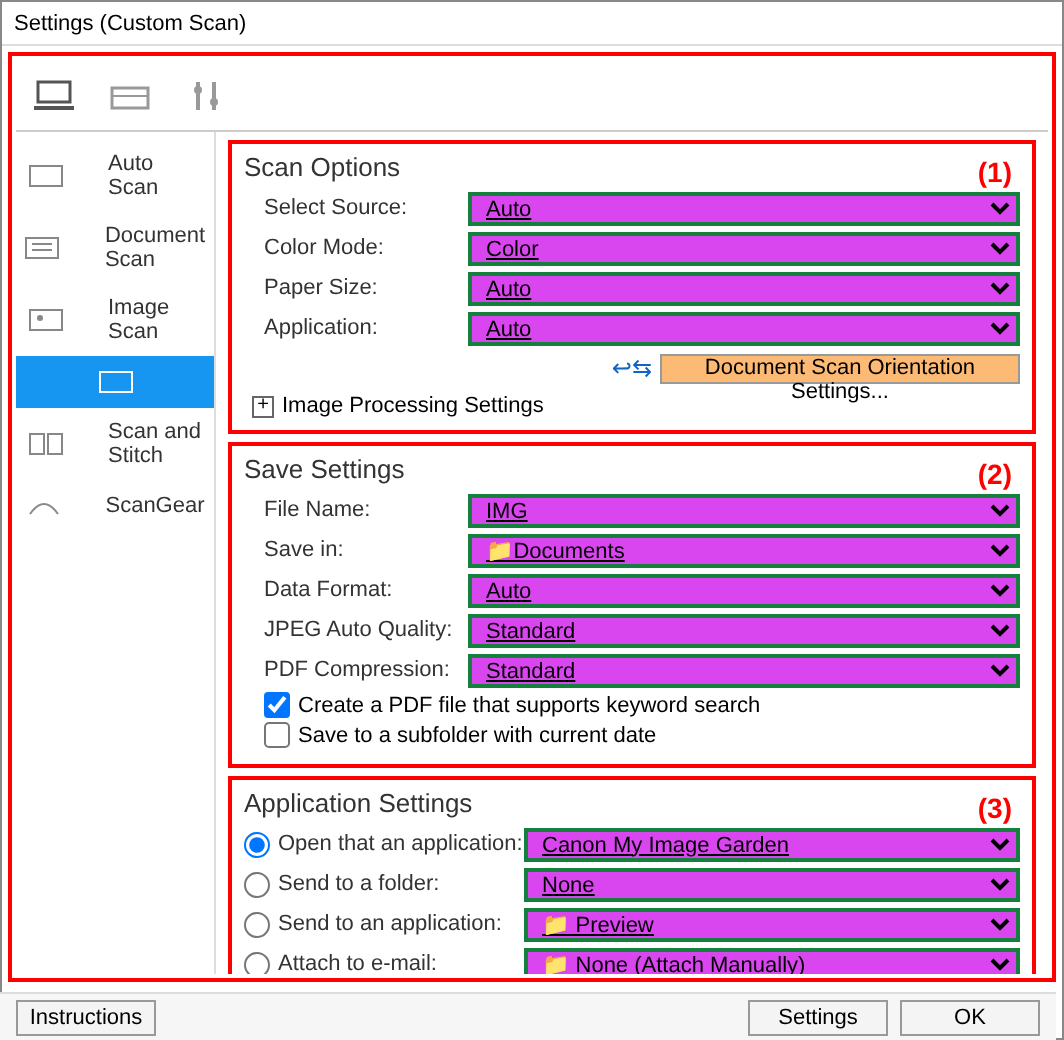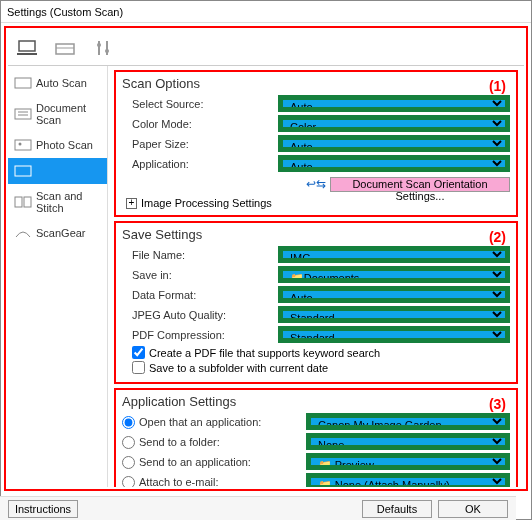--- a/index.html
+++ b/index.html
@@ -3,40 +3,40 @@
 <meta charset="utf-8">
 <style>
 * { box-sizing: border-box; margin: 0; padding: 0; font-family: "Segoe UI", Tahoma, sans-serif; font-size: 11px; }
 body { background: #fff; width: 532px; height: 520px; overflow: hidden; border: 1px solid #888; }
 .titlebar { height: 22px; background: #fff; border-bottom: 1px solid #ddd; padding-left: 6px; display: flex; align-items: center; font-size: 11px; }
 .wrap { border: 2px solid red; margin: 3px; padding: 2px; height: 465px; position: relative; }
 .toolbar { height: 36px; border-bottom: 1px solid #ccc; display: flex; align-items: center; padding: 0 8px; gap: 16px; }
 .tb-icon { width: 22px; height: 22px; display: inline-flex; align-items: center; justify-content: center; color: #555; }
 .content { display: flex; height: calc(100% - 36px); }
 .sidebar { width: 100px; border-right: 1px solid #ddd; padding-top: 4px; }
-.sb-item { display: flex; align-items: center; gap: 4px; padding: 6px 6px; cursor: pointer; color: #333; }
+.sb-item { display: flex; align-items: center; gap: 22px; padding: 6px 6px; cursor: pointer; color: #333; justify-content: center; }
 .sb-item.selected { background: #1696f0; color: #fff; }
 .sb-icon { width: 18px; height: 14px; display: inline-flex; align-items: center; justify-content: center; }
 .main { flex: 1; padding: 4px 6px 4px 6px; overflow: hidden; }
 .panel { border: 2px solid red; margin-bottom: 4px; padding: 4px 6px 6px 6px; position: relative; }
 .panel-num { position: absolute; right: 10px; top: 6px; color: red; font-weight: bold; font-size: 14px; }
 .legend { font-size: 13px; color: #333; margin-bottom: 4px; }
-.row { display: flex; align-items: center; margin: 2px 0; min-height: 18px; gap: 44px; }
+.row { display: flex; align-items: center; margin: 2px 0; min-height: 18px; }
 .row .lbl { width: 112px; padding-left: 10px; font-size: 11px; color: #333; }
 .row .ctl { flex: 1; }
-select, input[type=text] { width: 100%; height: 17px; font-size: 11px; border: 5px solid #15803d; background: #0ea5e9; padding: 0 3px; text-decoration: underline; }
-.btn-thin { height: 15px; font-size: 11px; border: 1px solid #999; background: #f9a8d4; padding: 0 10px; }
+select, input[type=text] { width: 100%; height: 17px; font-size: 11px; border: 2px solid #15803d; background: #d946ef; padding: 0 3px; text-decoration: underline; }
+.btn-thin { height: 15px; font-size: 11px; border: 1px solid #999; background: #fdba74; padding: 0 10px; }
 .dso-row { display:flex; justify-content:flex-end; align-items:center; gap:4px; }
 .refresh-icon { color:#1364c2; font-size: 12px; }
 .expander { display:flex; align-items:center; gap:4px; margin-top:4px; padding-left:4px; }
 .expander .plus { display:inline-flex; width:11px; height:11px; border:1px solid #666; align-items:center; justify-content:center; font-size:10px; line-height:1; }
 .chk-row, .rad-row { display:flex; align-items:center; gap:4px; padding-left:10px; margin:2px 0; }
 .chk-row input, .rad-row input { margin:0; }
 .rad-grid .row .lbl { padding-left:0; display:flex; align-items:center; gap:4px; width:140px; }
-.bottom { position:absolute; left:0; right:16px; bottom:0; height:24px; display:flex; justify-content:space-between; align-items:center; padding:0 8px; background:#f6f6f6; border-top:1px solid #ddd; }
+.bottom { position:absolute; left:0; right:4px; bottom:0; height:24px; display:flex; justify-content:space-between; align-items:center; padding:0 8px; background:#f6f6f6; border-top:1px solid #ddd; }
 .bottom .right { display:flex; gap:6px; }
 .bottom button { width:70px; height:18px; font-size:11px; border:1px solid #999; background:#f4f4f4; }
 select { -webkit-appearance: menulist; }
 </style>
 </head>
 <body>
 
 <div class="titlebar">Settings (Custom Scan)</div>
 
 <div class="wrap">
@@ -83,21 +83,21 @@
           </span>
           <span>Document Scan</span>
         </div>
       <div class="sb-item">
           <span class="sb-icon">
             <svg width="18" height="12">
               <rect x="1" y="1" width="16" height="10" fill="none" stroke="#888"></rect>
               <circle cx="6" cy="5" r="1.5" fill="#888"></circle>
             </svg>
           </span>
-          <span>Photo Scan</span>
+          <span>Image Scan</span>
         </div>
       <div class="sb-item selected">
           <span class="sb-icon">
             <svg width="18" height="12">
               <rect x="1" y="1" width="16" height="10" fill="none" stroke="#fff"></rect>
             </svg>
           </span>
         </div>
       <div class="sb-item">
           <span class="sb-icon">
@@ -216,16 +216,16 @@
 
       </div>
 
     </div>
   </div>
 </div>
 
 <div class="bottom">
   <button>Instructions</button>
   <div class="right">
-    <button>Defaults</button>
+    <button>Settings</button>
     <button>OK</button>
   </div>
 </div>
 
 </body></html>

